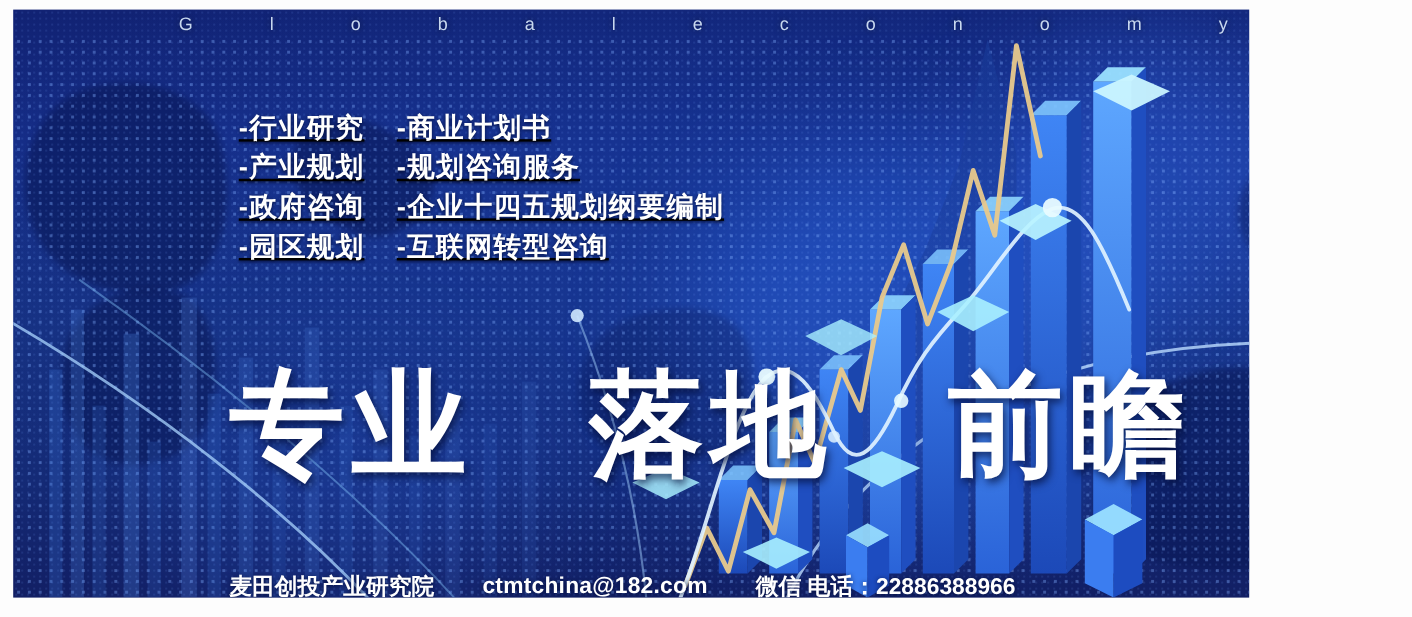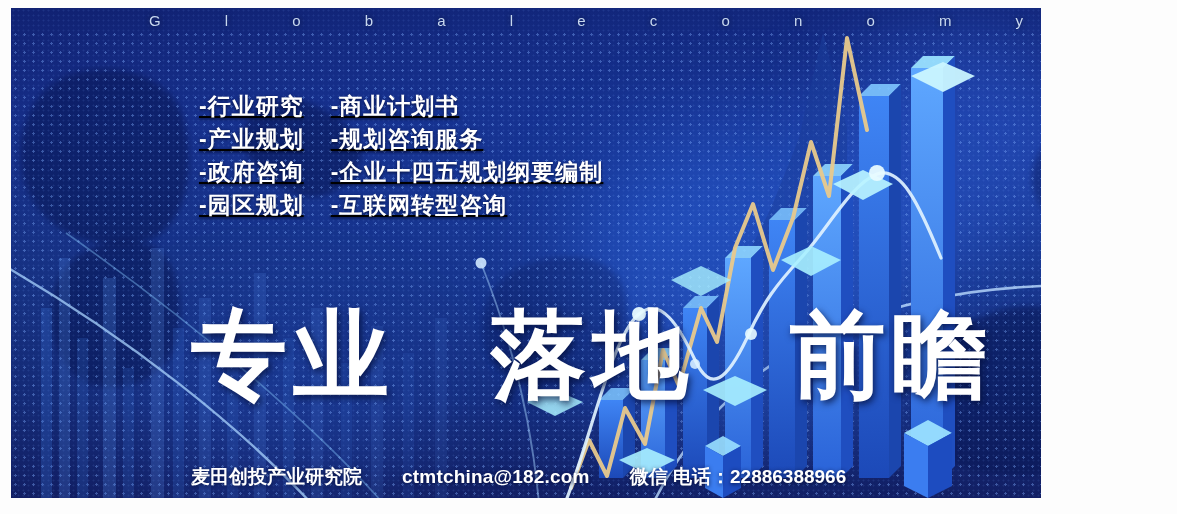--- a/index.html
+++ b/index.html
@@ -64,21 +64,21 @@
 
   .headline{
     position:absolute;left:180px;top:296px;
     color:#ffffff;font-size:96px;line-height:102px;font-weight:700;
     letter-spacing:6px;white-space:nowrap;
     text-shadow:2px 3px 7px rgba(3,12,54,.75);
   }
   .headline .gap{display:inline-block;width:30px;}
 
   .footer{
-    position:absolute;left:180px;top:456px;display:flex;align-items:center;gap:40px;
+    position:absolute;left:180px;top:468px;display:flex;align-items:center;gap:40px;
     color:#ffffff;font-size:19px;font-weight:700;white-space:nowrap;
     text-shadow:0 1px 4px rgba(3,12,54,.9);
   }
   .footer .mail{font-weight:700;letter-spacing:.2px;}
 </style>
 </head>
 <body>
 
 <div class="banner-frame">
   <div class="banner">

